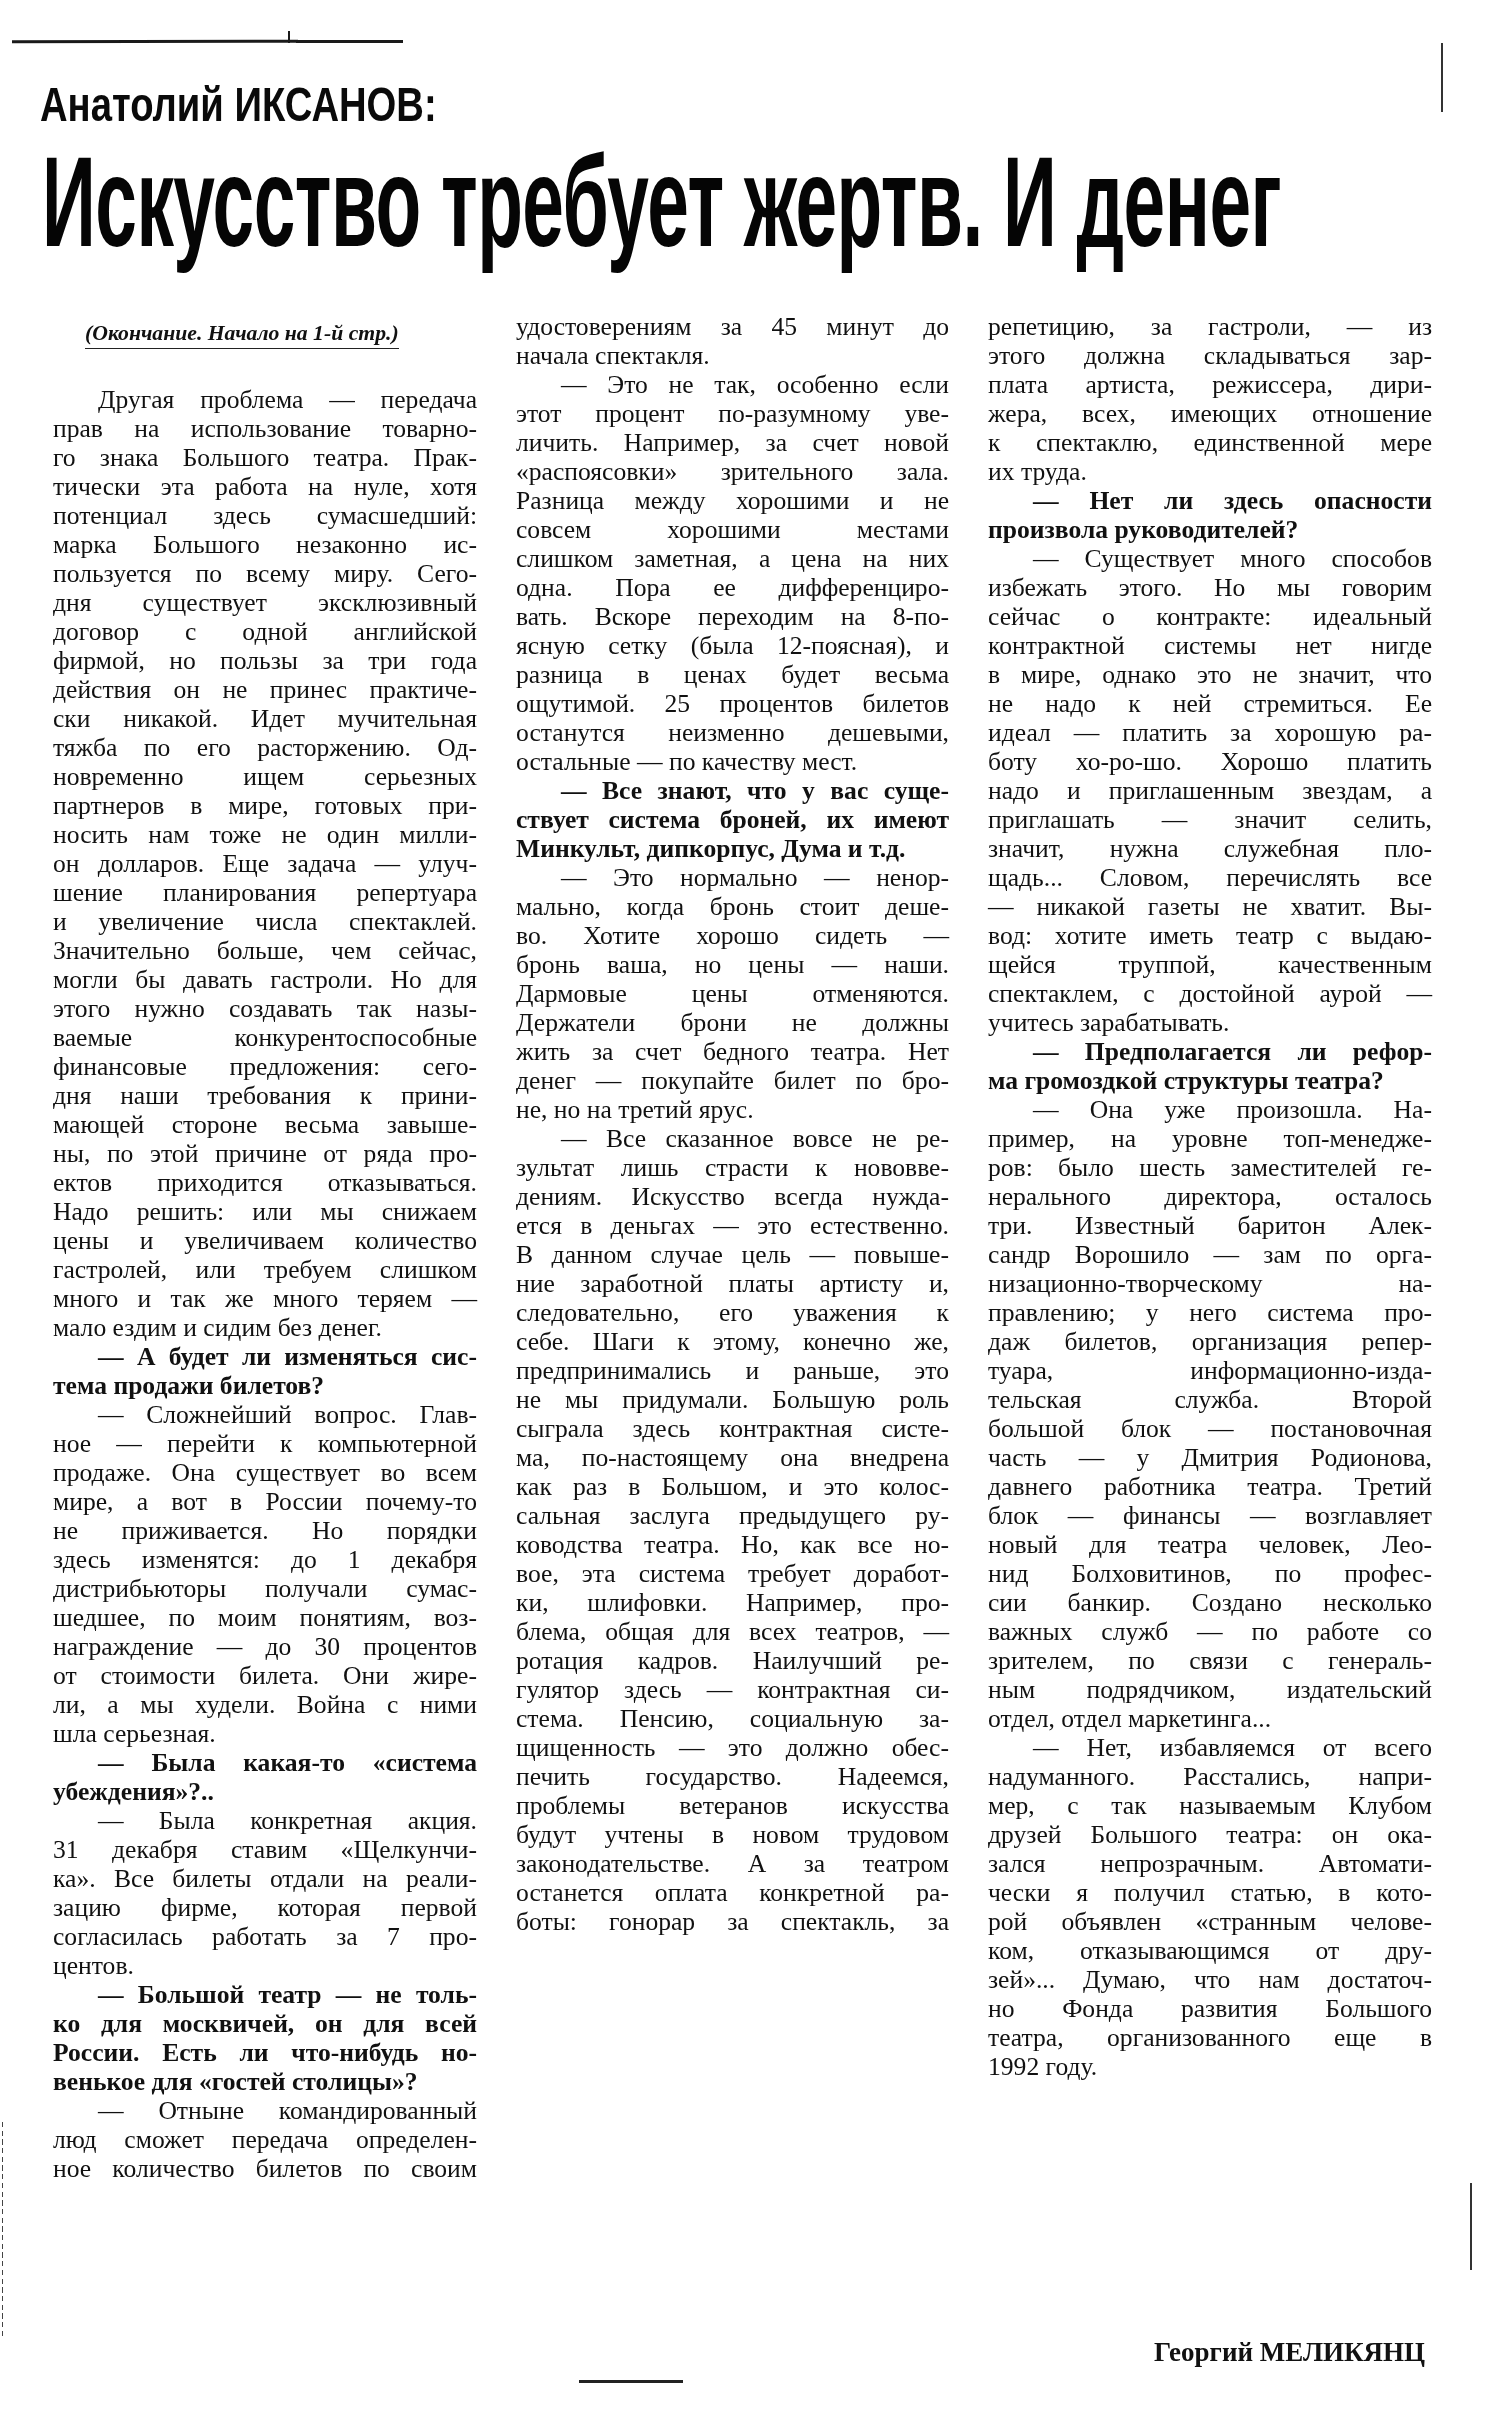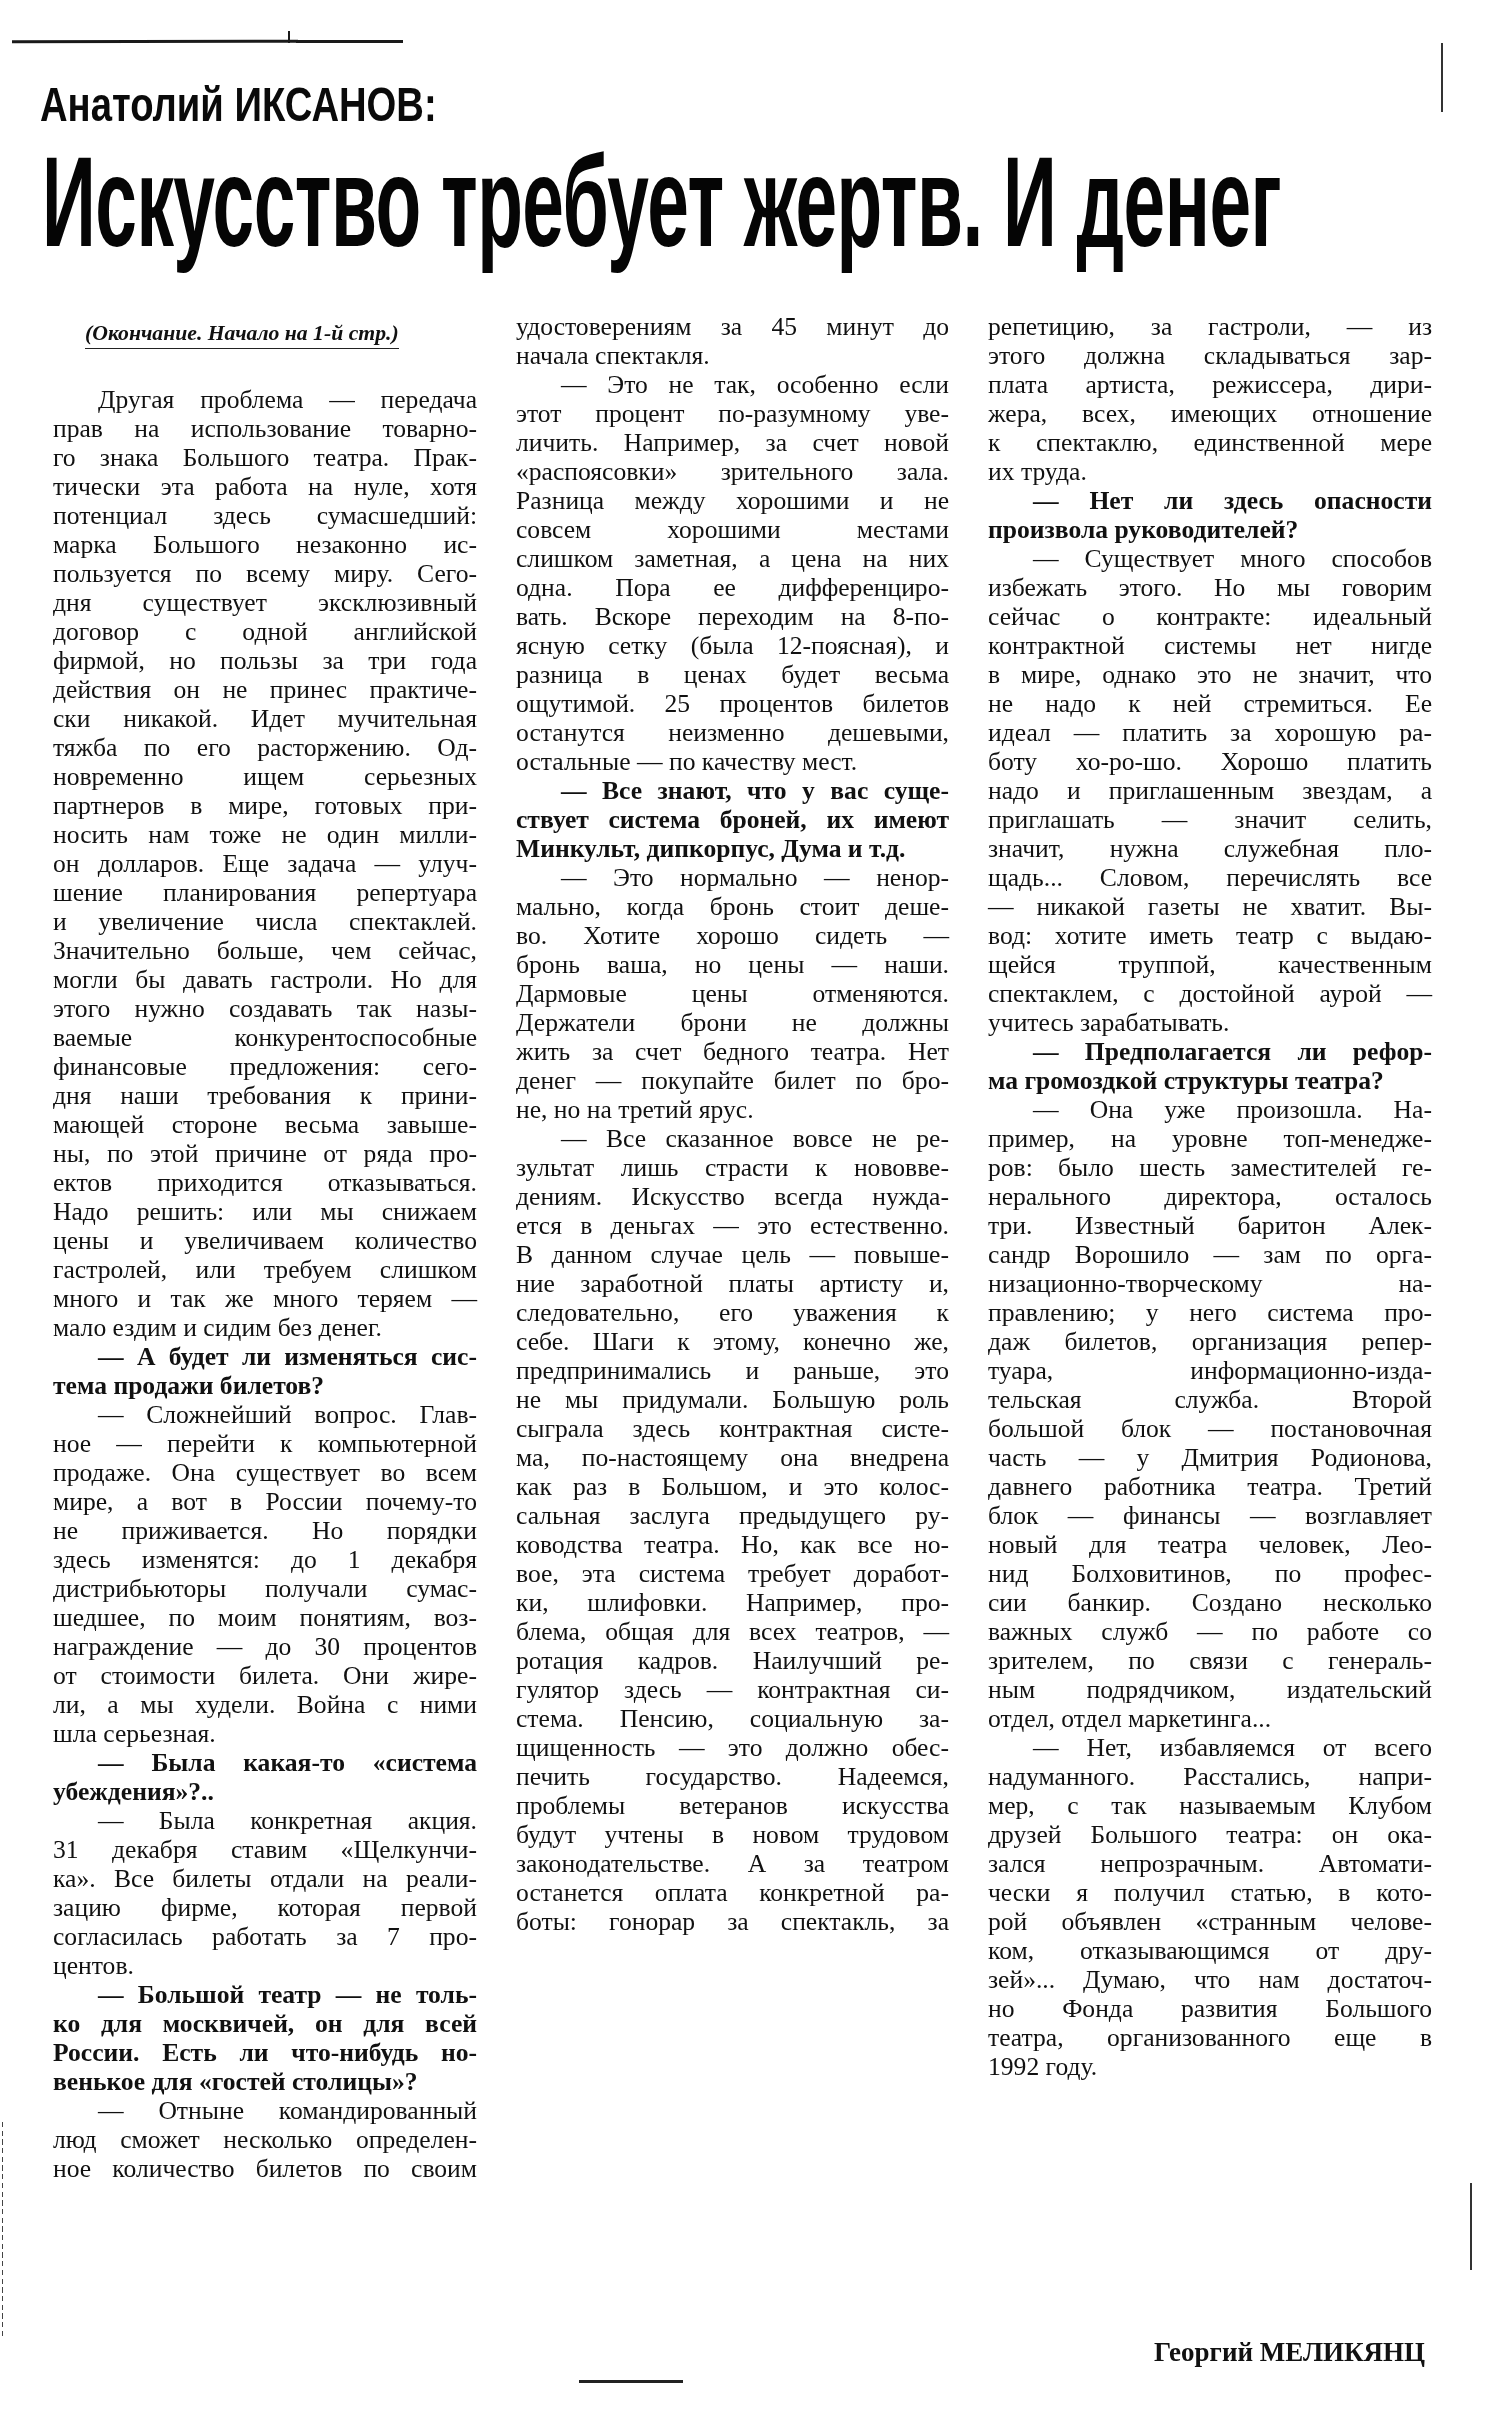--- a/index.html
+++ b/index.html
@@ -139,21 +139,21 @@
         <span class="line last">центов.</span>
       </div>
       <div class="para q">
         <span class="line" style="padding-left: 45px;">— Большой театр — не толь-</span>
         <span class="line">ко для москвичей, он для всей</span>
         <span class="line">России. Есть ли что-нибудь но-</span>
         <span class="line last">венькое для «гостей столицы»?</span>
       </div>
       <div class="para">
         <span class="line" style="padding-left: 45px;">— Отныне командированный</span>
-        <span class="line">люд сможет несколько определен-</span>
+        <span class="line">люд сможет передача определен-</span>
         <span class="line">ное количество билетов по своим</span>
       </div>
     </div>
   <div class="column col2">
       <div class="para">
         <span class="line">удостоверениям за 45 минут до</span>
         <span class="line last">начала спектакля.</span>
       </div>
       <div class="para">
         <span class="line" style="padding-left: 45px;">— Это не так, особенно если</span>

